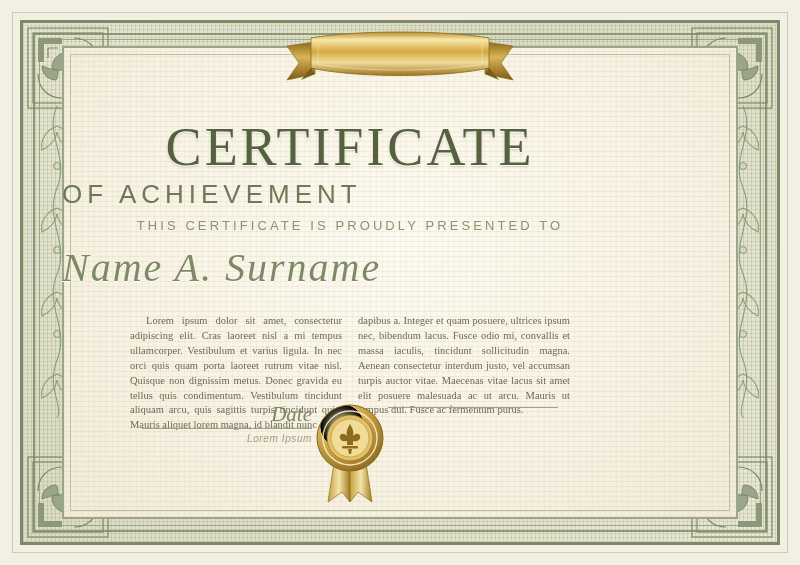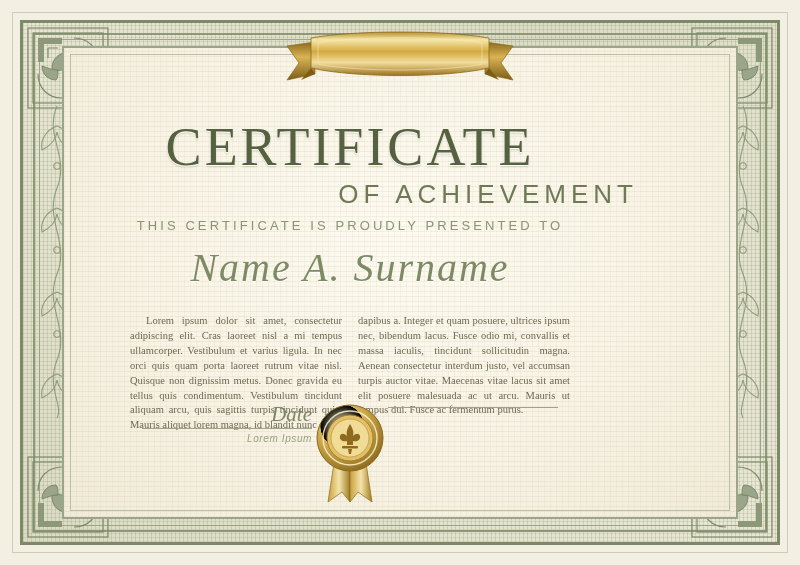--- a/index.html
+++ b/index.html
@@ -151,39 +151,39 @@
     font-family: "Liberation Serif", serif;
     font-size: 54px;
     letter-spacing: 3px;
     color: #55613f;
     text-shadow: 0 1px 0 #ffffff, 0 2px 2px rgba(90,100,70,0.25);
     font-weight: normal;
   }
   .subtitle {
     position: absolute;
     top: 133px; left: 0; right: 0;
-    text-align: right;
+    text-align: left;
     font-family: "Liberation Sans", sans-serif;
     font-size: 26px;
     letter-spacing: 5px;
     color: #6d7a55;
   }
   .presented {
     position: absolute;
     top: 172px; left: 0; right: 0;
     text-align: center;
     font-family: "Liberation Sans", sans-serif;
     font-size: 13px;
     letter-spacing: 3.1px;
     color: #8a9470;
   }
   .recipient {
     position: absolute;
     top: 198px; left: 0; right: 0;
-    text-align: center;
+    text-align: left;
     font-family: "Liberation Serif", serif;
     font-style: italic;
     font-size: 40px;
     letter-spacing: 2px;
     color: #7d8a63;
     text-shadow: 0 1px 0 #fff;
   }
 
   .body-cols {
     position: absolute;

